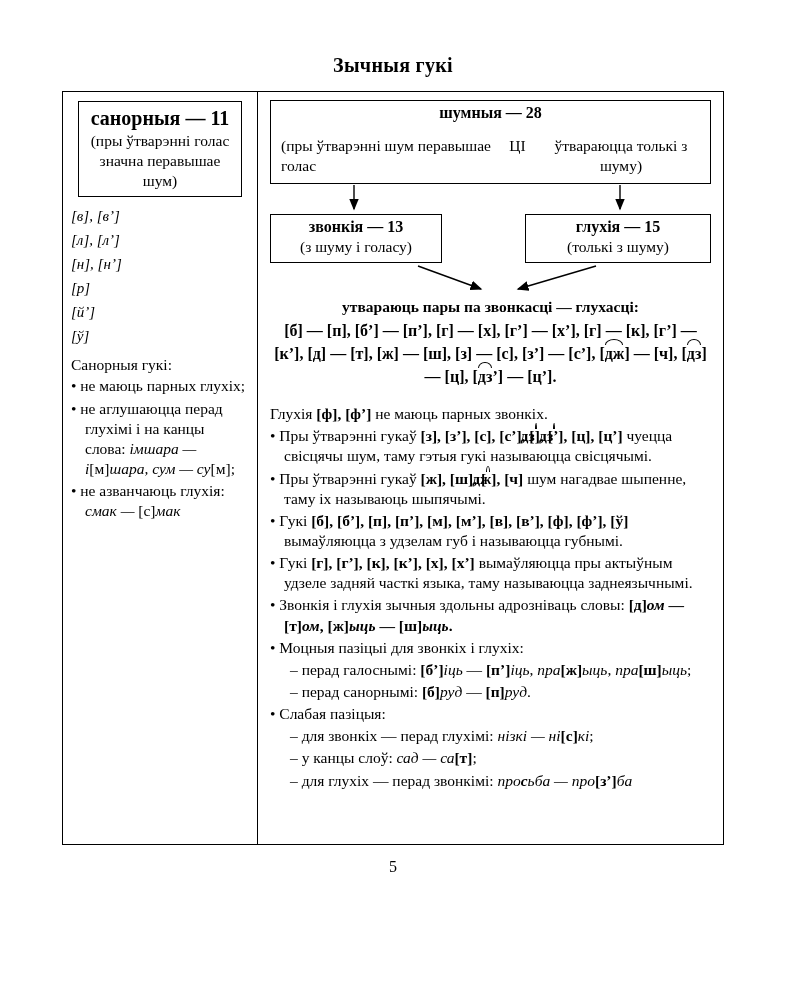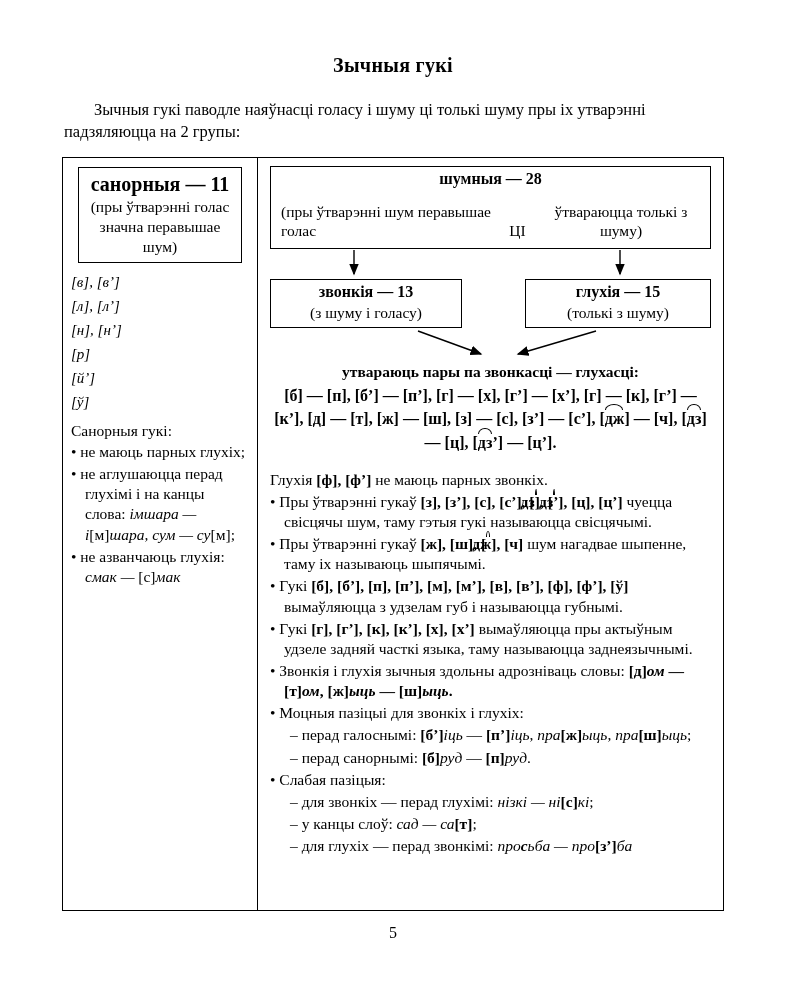--- a/index.html
+++ b/index.html
@@ -20,30 +20,30 @@
   .son-note { font-size: 15.5px; }
   .sounds { text-align: left; font-size: 15px; line-height: 24px; margin: 7px 0 8px; font-style: italic; }
   .son-list-title { margin: 0 0 2px; }
 
   .bullet { padding-left: 14px; text-indent: -14px; line-height: 1.3; margin-bottom: 2px; }
   .sub { padding-left: 34px; text-indent: -14px; line-height: 1.3; margin-bottom: 2px; }
 
   .col-right { flex: 1; padding: 8px 12px 10px; font-size: 15.5px; }
   .noisy-box { border: 1.2px solid #000; padding: 3px 10px 7px; }
   .noisy-head { text-align: center; font-weight: bold; font-size: 16px; margin-bottom: 14px; }
-  .noisy-notes { display: flex; justify-content: space-between; align-items: flex-end; line-height: 1.28; }
+  .noisy-notes { display: flex; justify-content: space-between; align-items: flex-start; line-height: 1.28; }
   .note-l { width: 212px; text-align: left; }
   .note-c { flex: 1; text-align: center; }
   .note-r { width: 158px; text-align: center; }
 
   .svg-down, .svg-conv { display: block; }
   .svg-conv { margin: 1px 0 2px; }
   .subboxes { display: flex; justify-content: space-between; }
   .subbox { border: 1.2px solid #000; text-align: center; padding: 2px 6px 4px; line-height: 1.3; }
-  .sb-voiced { width: 192px; }
+  .sb-voiced { width: 172px; }
   .sb-voiceless { width: 186px; }
   .sb-head { font-weight: bold; font-size: 16px; }
 
   .pairs-title { font-weight: bold; text-align: center; margin-bottom: 3px; }
   .pairs { font-weight: bold; text-align: center; font-size: 16px; line-height: 1.45; margin: 0 2px 10px; }
   .nopair { margin: 16px 0 2px; line-height: 1.3; }
 
   .tie { position: relative; display: inline-block; }
   .tie::before {
     content: ""; position: absolute; left: 0; right: 1px; top: -3px; height: 5px;
@@ -51,21 +51,20 @@
     border-radius: 50% 50% 0 0 / 100% 100% 0 0;
   }
 
   .page-number { text-align: center; margin-top: 13px; font-size: 16px; }
 </style>
 </head>
 <body>
 
 <div class="page">
   <h1 class="title">Зычныя гукі</h1>
-  <p class="intro">Зычныя гукі паводле наяўнасці голасу і шуму ці толькі шуму пры іх утварэнні падзяляюцца на 2 групы:</p>
 
   <div class="scheme">
 
     <div class="col-left">
       <div class="son-box">
         <div class="son-head">санорныя — 11</div>
         <div class="son-note">(пры ўтварэнні голас значна перавышае шум)</div>
       </div>
       <div class="sounds">
         <div class="sound-line">[в], [в’]</div>

